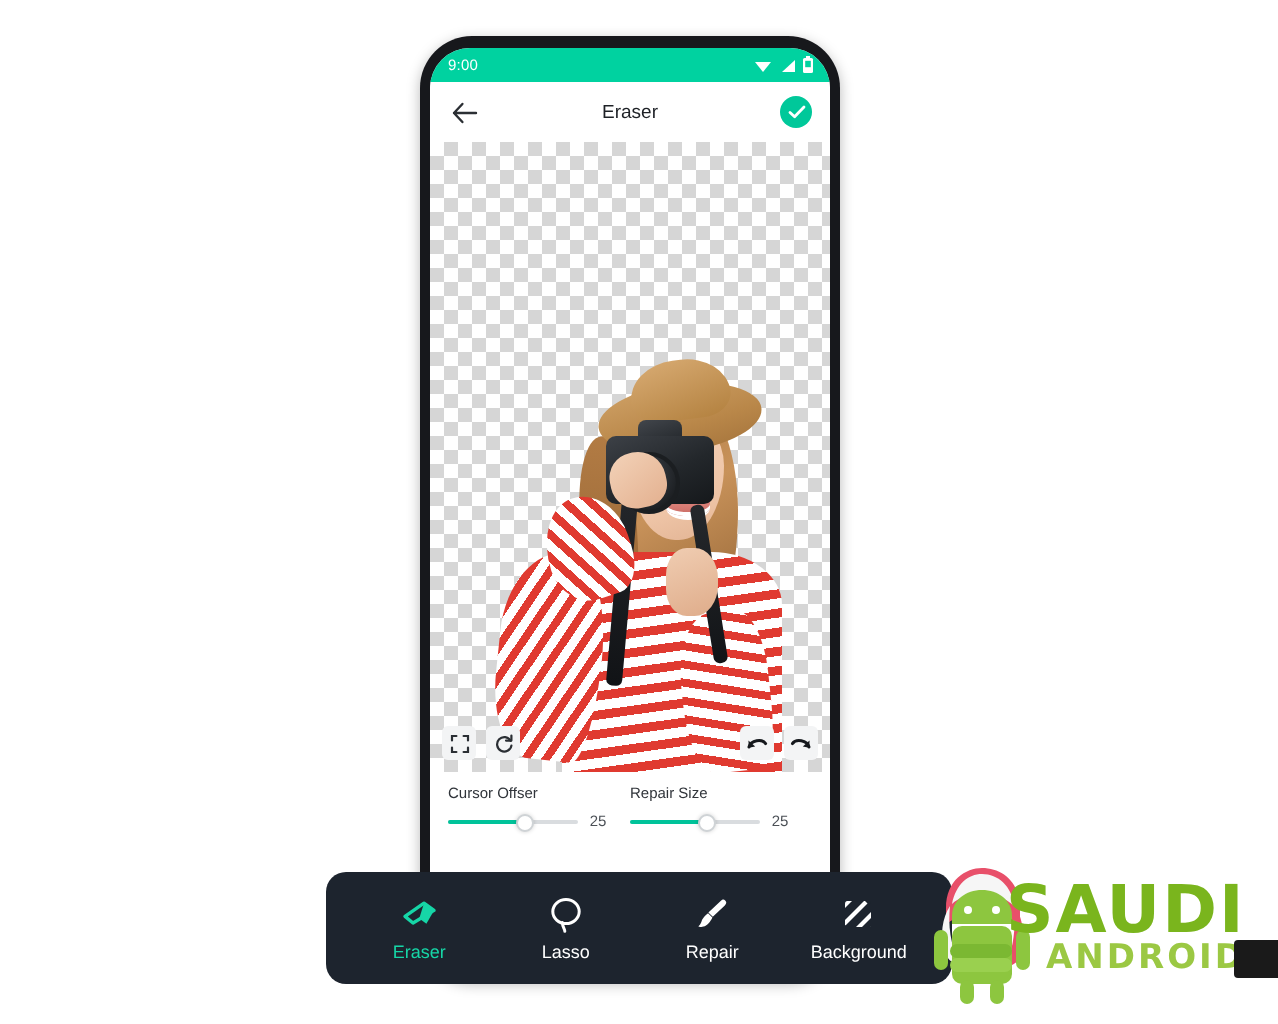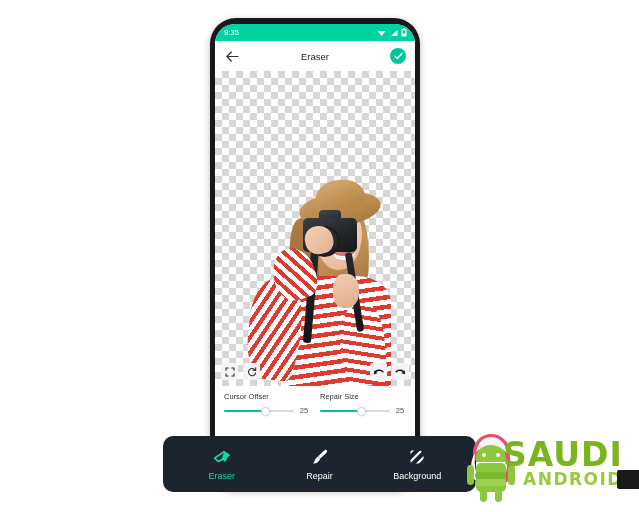--- a/index.html
+++ b/index.html
@@ -270,21 +270,21 @@
     display: flex; align-items: center; justify-content: center;
     cursor: pointer;
   }
 
   
   #sliders-row {
     flex: 0 0 auto;
     height: 42px;
     background: #ffffff;
     display: flex;
-    padding: 6px 9px 0 9px;
+    padding: 6px 19px 0 9px;
     box-sizing: border-box;
     gap: 10px;
   }
   .slider-block { flex: 1 1 0; }
   .slider-label {
     font-size: 7.5px;
     color: #30343a;
     margin-bottom: 5px;
   }
   .slider-row {
@@ -415,21 +415,21 @@
     width: 56px; height: 72px;
   }
 </style>
 </head>
 <body>
 
 <div id="phone-frame">
   <div id="phone-screen">
 
     <div id="status-bar">
-      <span id="status-time">9:35</span>
+      <span id="status-time">9:00</span>
       <span id="status-icons">
         <svg class="status-ico" width="9" height="8" viewBox="0 0 9 8">
           <path d="M0.5 2 L4.5 7 L8.5 2 Z" fill="#ffffff"></path>
         </svg>
         <svg class="status-ico" width="8" height="8" viewBox="0 0 8 8">
           <path d="M7.5 1 L7.5 7 L1 7 Z" fill="#ffffff"></path>
         </svg>
         <svg class="status-ico" width="6" height="9" viewBox="0 0 6 9">
           <rect x="2" y="0" width="2" height="1" fill="#ffffff"></rect>
           <rect x="0.5" y="1" width="5" height="7.5" rx="0.8" fill="#ffffff"></rect>
@@ -539,20 +539,29 @@
     <span class="tool-icon">
       <svg width="20" height="16" viewBox="0 0 20 16">
         <path d="M6.5 12.5 L2.5 9.2 L12 2.6 L17 6.2 Z" fill="none" stroke="#16d6a7" stroke-width="1.7" stroke-linejoin="round"></path>
         <path d="M9.6 10.3 L12 2.6 L17 6.2 L13.2 12.9 Z" fill="#16d6a7"></path>
       </svg>
     </span>
     <span class="tool-label">Eraser</span>
   </div>
 
 
+  <div class="tool-item">
+    <span class="tool-icon">
+      <svg width="20" height="19" viewBox="0 0 20 19">
+        <ellipse cx="10" cy="7.8" rx="6.6" ry="6" fill="none" stroke="#ffffff" stroke-width="1.5"></ellipse>
+        <path d="M8.2 13.3 C8.2 15.4 9.4 16.6 9.4 17.6" fill="none" stroke="#ffffff" stroke-width="1.5" stroke-linecap="round"></path>
+      </svg>
+    </span>
+    <span class="tool-label">Lasso</span>
+  </div>
 
   <div class="tool-item">
     <span class="tool-icon">
       <svg width="20" height="19" viewBox="0 0 20 19">
         <path d="M16.6 2.2 C17.4 3 17.3 3.7 16.4 4.7 L10.4 10.4 L8.2 8.2 L14.2 2.6 C15.1 1.7 15.8 1.4 16.6 2.2 Z" fill="#ffffff"></path>
         <path d="M8.0 8.6 L10.2 10.8 C10.2 10.8 9.0 13.6 7.0 14.8 C5.0 16.0 3.2 15.2 3.2 15.2 C3.2 15.2 4.4 14.1 4.8 12.6 C5.3 10.7 8.0 8.6 8.0 8.6 Z" fill="#ffffff"></path>
       </svg>
     </span>
     <span class="tool-label">Repair</span>
   </div>

